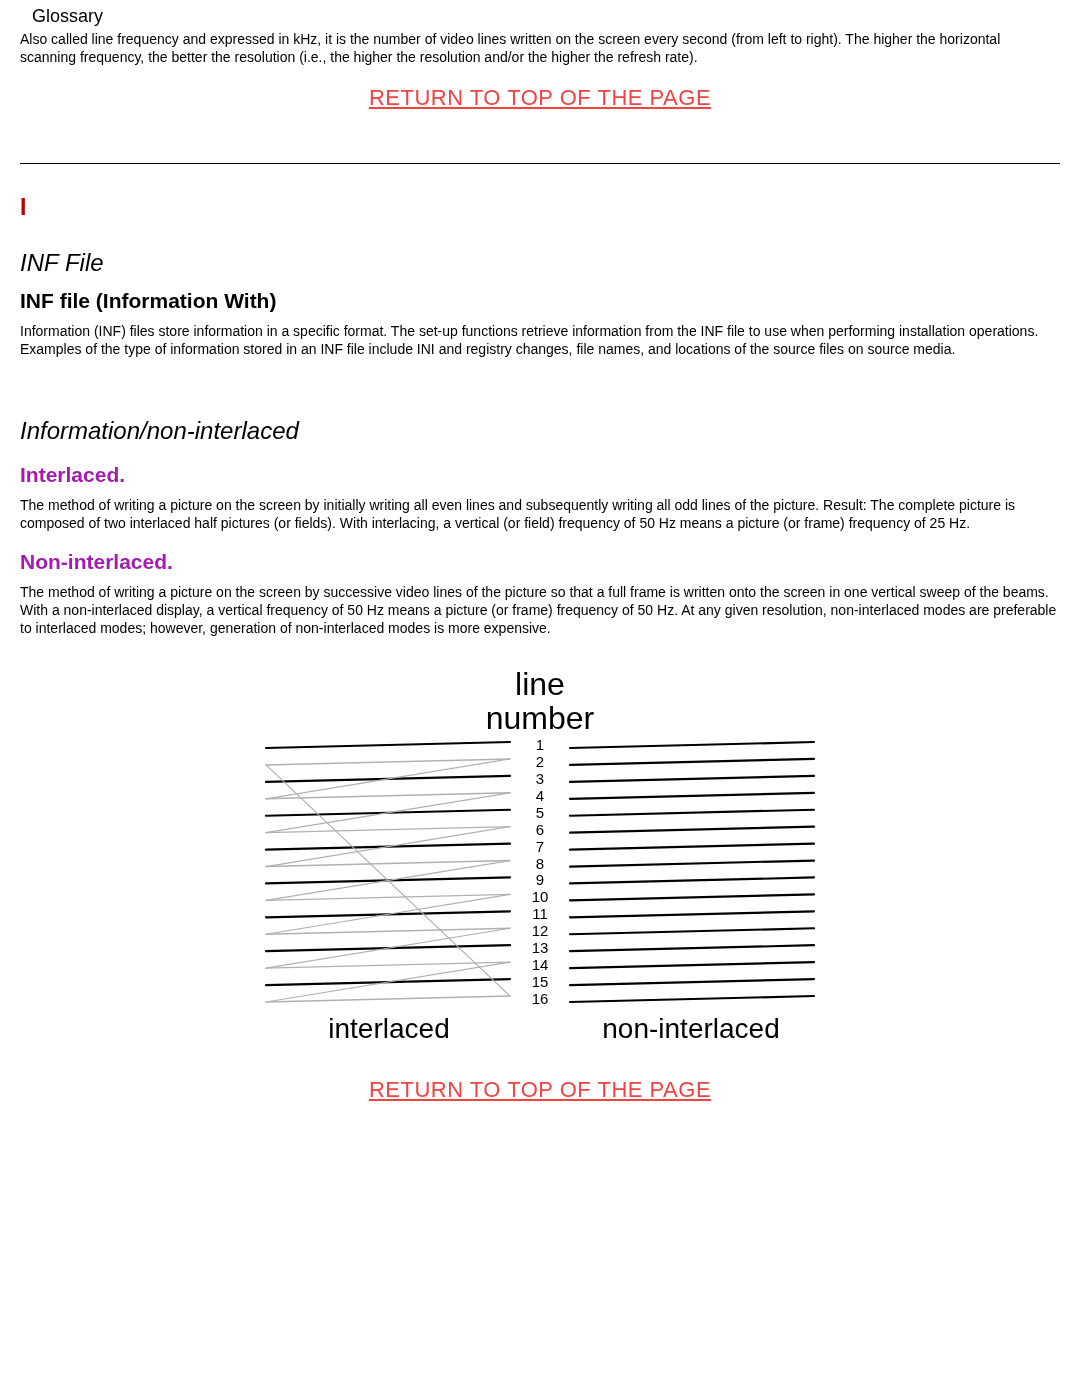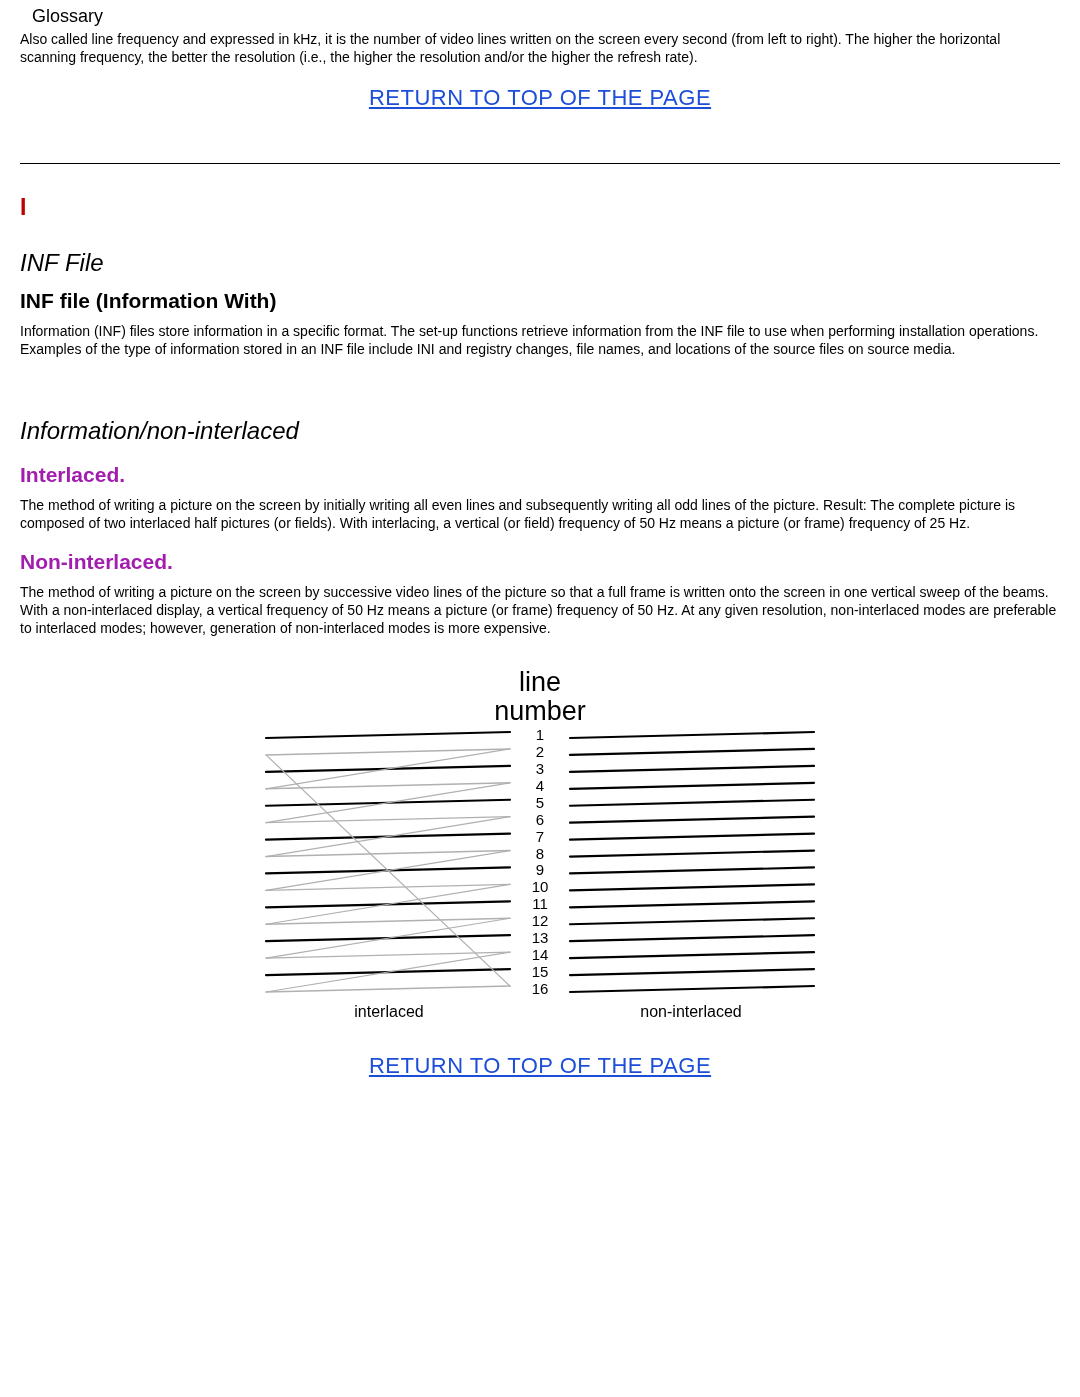--- a/index.html
+++ b/index.html
@@ -22,21 +22,21 @@
   .body-text {
     font-size: 14px;
     line-height: 1.28;
     margin: 2px 0 10px 0;
   }
   .return-link {
     text-align: center;
     margin: 18px 0 52px 0;
   }
   .return-link a {
-    color: #1d4ed8;
+    color: #ef4444;
     text-decoration: underline;
     font-size: 22px;
     font-variant: small-caps;
     letter-spacing: 0.5px;
   }
   hr.sep {
     border: none;
     border-top: 1.5px solid #000;
     margin: 0;
   }
@@ -62,32 +62,32 @@
     font-size: 21px;
     margin: 18px 0 10px 0;
   }
   .figure-wrap {
     margin: 30px auto 10px auto;
     width: 560px;
   }
   .figure-title {
     text-align: center;
     font-family: "Gill Sans", "Trebuchet MS", Verdana, sans-serif;
-    font-size: 27px;
+    font-size: 32px;
     line-height: 1.05;
   }
   .figure-svg {
     display: block;
     margin: 4px auto 0 auto;
   }
   .figure-labels {
     display: flex;
     justify-content: space-between;
     font-family: "Gill Sans", "Trebuchet MS", Verdana, sans-serif;
-    font-size: 16px;
+    font-size: 28px;
     margin-top: 4px;
     gap: 44px;
   }
   .figure-labels span { flex: 1; text-align: center; }
 </style>
 </head>
 <body>
 
 <div class="header-small">Glossary</div>
 

